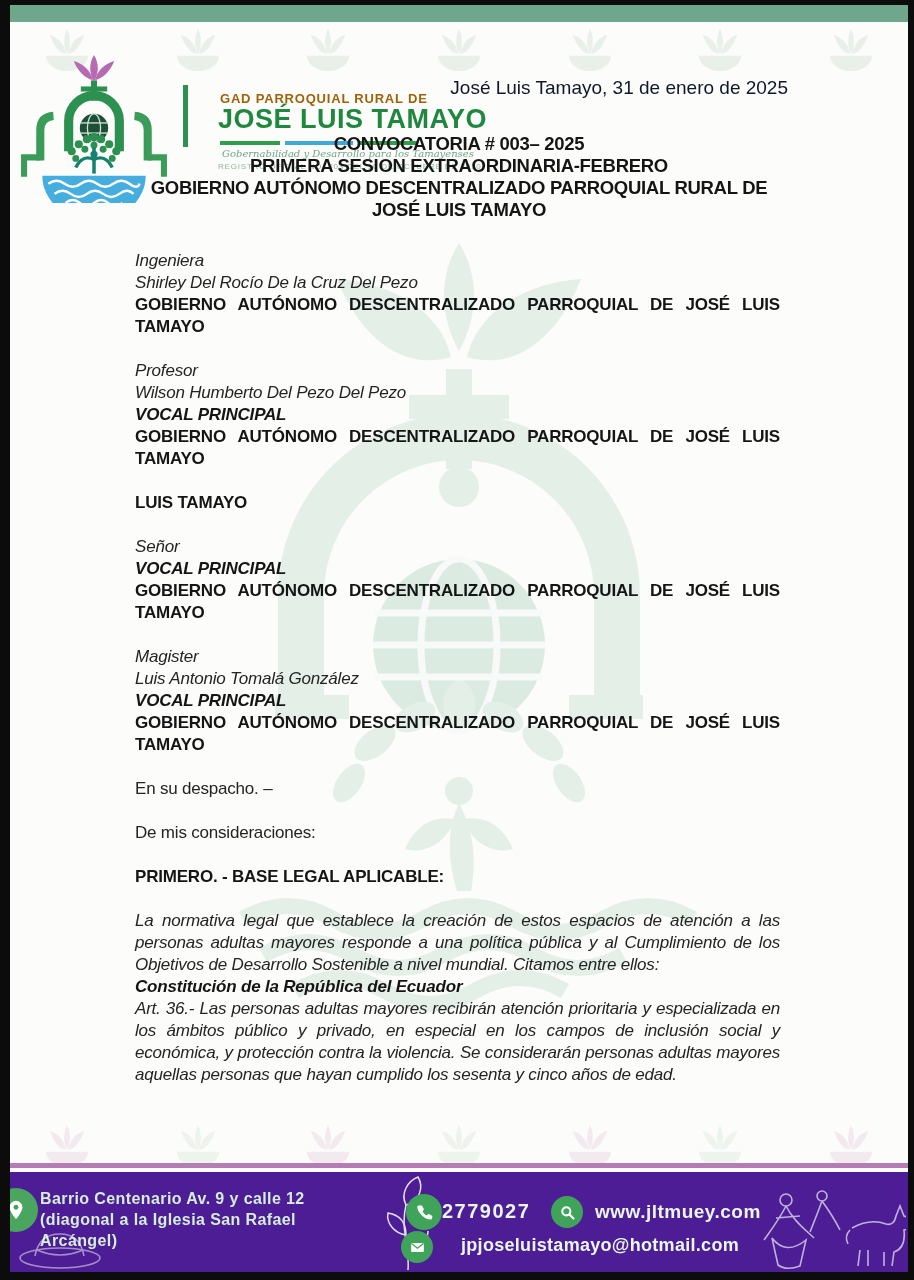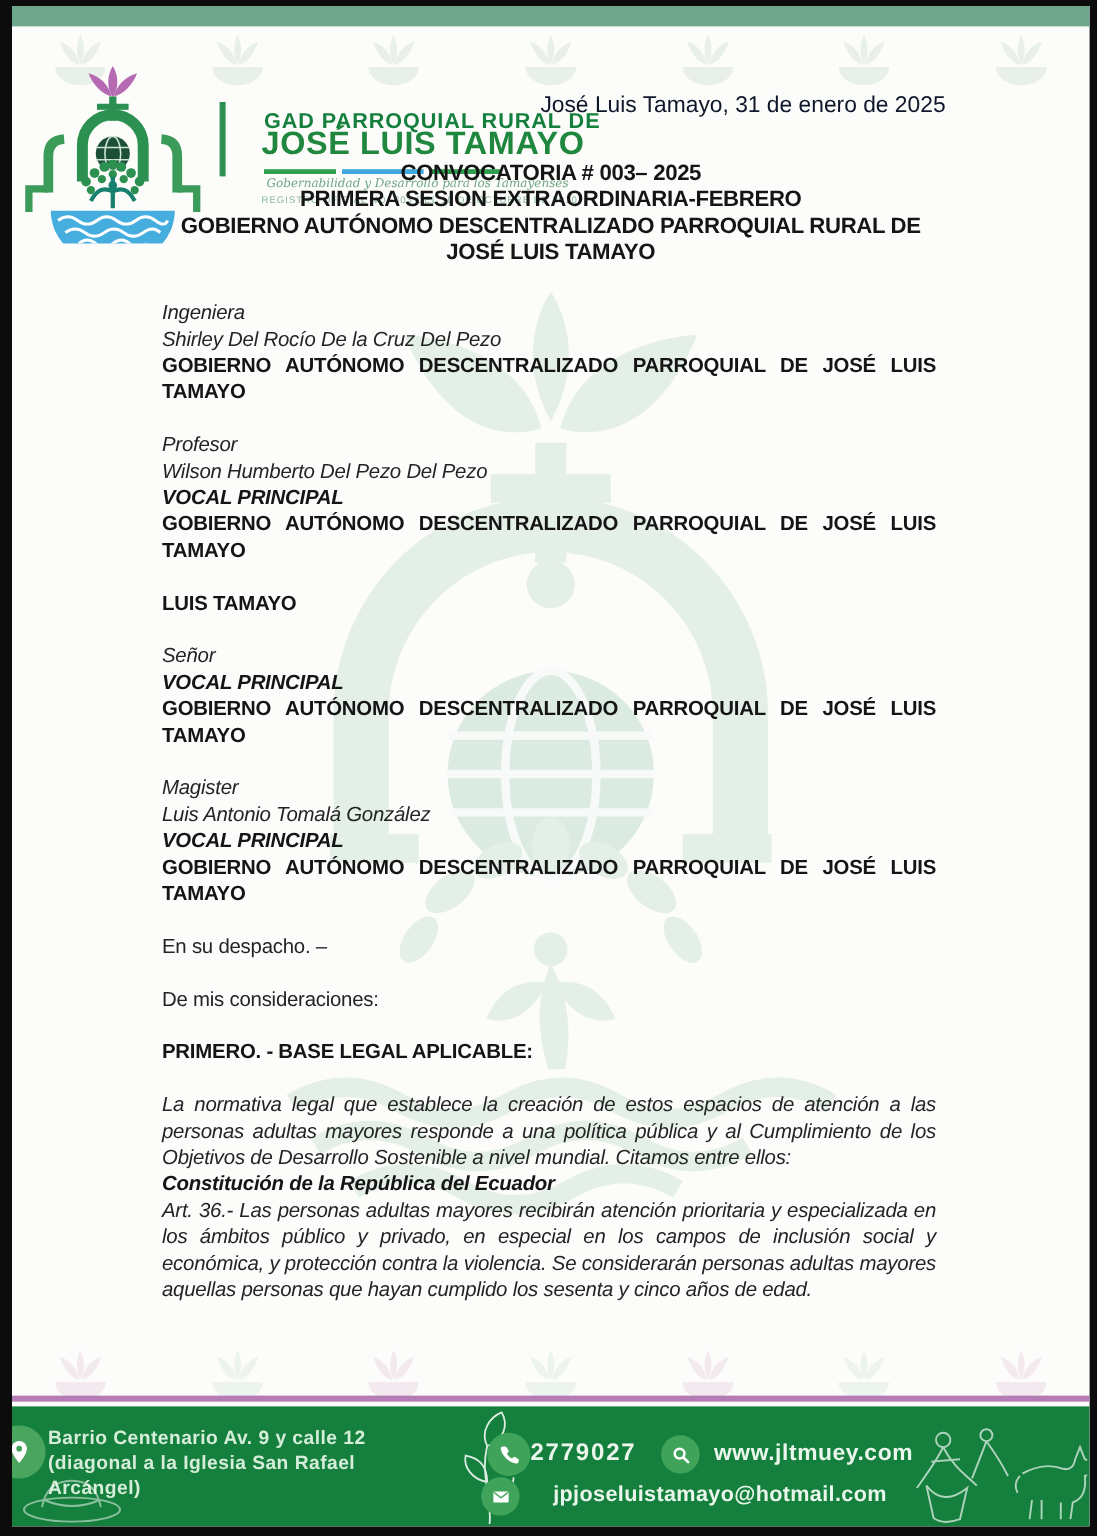--- a/index.html
+++ b/index.html
@@ -16,21 +16,21 @@
   .wm-row.top{top:22px;}
   .wm-row.bottom{top:1118px;opacity:.6;}
   .wm-mini{flex:0 0 auto;}
 
   
   .wm-large{position:absolute;left:50%;top:238px;transform:translateX(-50%);z-index:0;}
 
   
   .emblem{position:absolute;left:8px;top:48px;z-index:2;}
   .lh-divider{position:absolute;left:173px;top:80px;width:5px;height:62px;background:#2c9150;z-index:2;}
-  .gad-small{position:absolute;left:210px;top:86px;font-size:18px;letter-spacing:.8px;color:#15803d;font-weight:bold;z-index:2;}
+  .gad-small{position:absolute;left:210px;top:86px;font-size:13px;letter-spacing:.8px;color:#a16207;font-weight:bold;z-index:2;}
   .gad-name{position:absolute;left:208px;top:99px;font-size:27px;font-weight:bold;letter-spacing:.5px;color:#20873f;z-index:2;}
   .lh-underline{position:absolute;left:210px;top:136px;display:flex;gap:5px;z-index:2;}
   .lh-underline span{display:block;height:4px;}
   .seg-g{width:60px;background:#2f9e4e;}
   .seg-b{width:68px;background:#3fa9db;}
   .tagline{position:absolute;left:212px;top:143px;font-family:"DejaVu Serif",serif;font-style:italic;font-size:10px;color:#6fa586;z-index:2;}
   .registro{position:absolute;left:208px;top:157px;font-size:8px;letter-spacing:.8px;color:#8ab89d;z-index:2;}
 
   .date-line{position:absolute;top:72px;right:120px;font-size:19px;color:#0f172a;z-index:2;}
 
@@ -41,21 +41,21 @@
   
   .content{position:absolute;left:125px;top:245px;width:645px;z-index:2;
            font-size:17px;line-height:22px;color:#242424;letter-spacing:-.2px;}
   .content p{margin:0 0 22px 0;}
   .content p.tight{margin:0;font-style:italic;}
   .b{font-weight:bold;color:#151515;}
   .jst{text-align:justify;}
 
   
   .prefooter-line{position:absolute;left:0;right:0;top:1158px;height:5px;background:#b67cb6;z-index:3;}
-  .footer{position:absolute;left:0;right:0;bottom:0;height:100px;background:#15803d;overflow:hidden;z-index:3;
+  .footer{position:absolute;left:0;right:0;bottom:0;height:100px;background:#4c1d95;overflow:hidden;z-index:3;
           color:#daefdd;}
   .pin-badge{position:absolute;left:-16px;top:16px;width:44px;height:44px;border-radius:50%;background:#4aa65e;
              display:flex;align-items:center;justify-content:center;}
   .address{position:absolute;left:30px;top:16px;width:336px;font-size:16px;font-weight:bold;line-height:21px;
            letter-spacing:.4px;color:#d6edda;}
   .contact-icon{position:absolute;border-radius:50%;background:#3fa35a;display:flex;align-items:center;justify-content:center;}
   .ci-phone{left:396px;top:22px;width:36px;height:36px;}
   .ci-web{left:541px;top:24px;width:32px;height:32px;}
   .ci-mail{left:391px;top:59px;width:32px;height:32px;}
   .phone-text{position:absolute;left:432px;top:28px;font-size:20px;letter-spacing:1.5px;font-weight:bold;color:#eaf6ec;}

